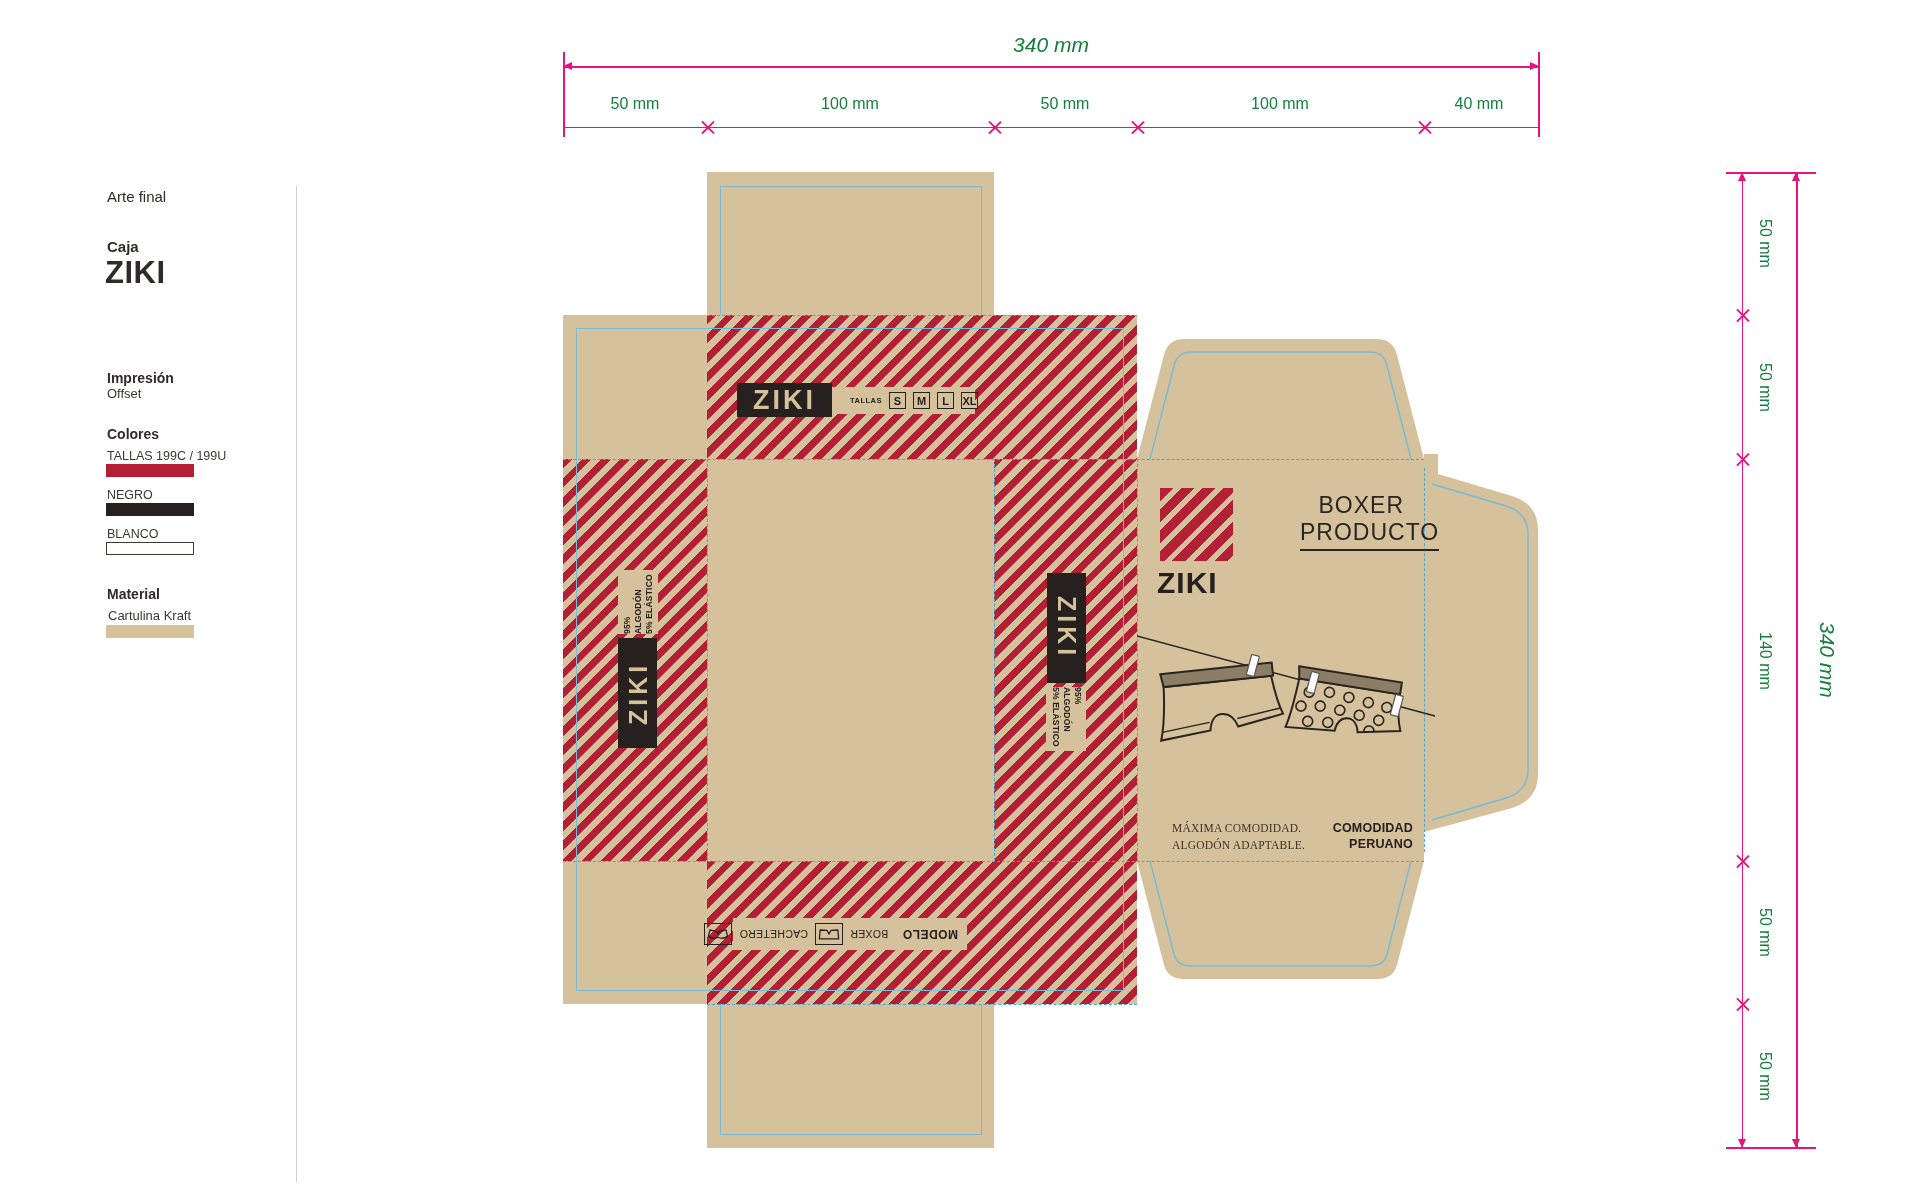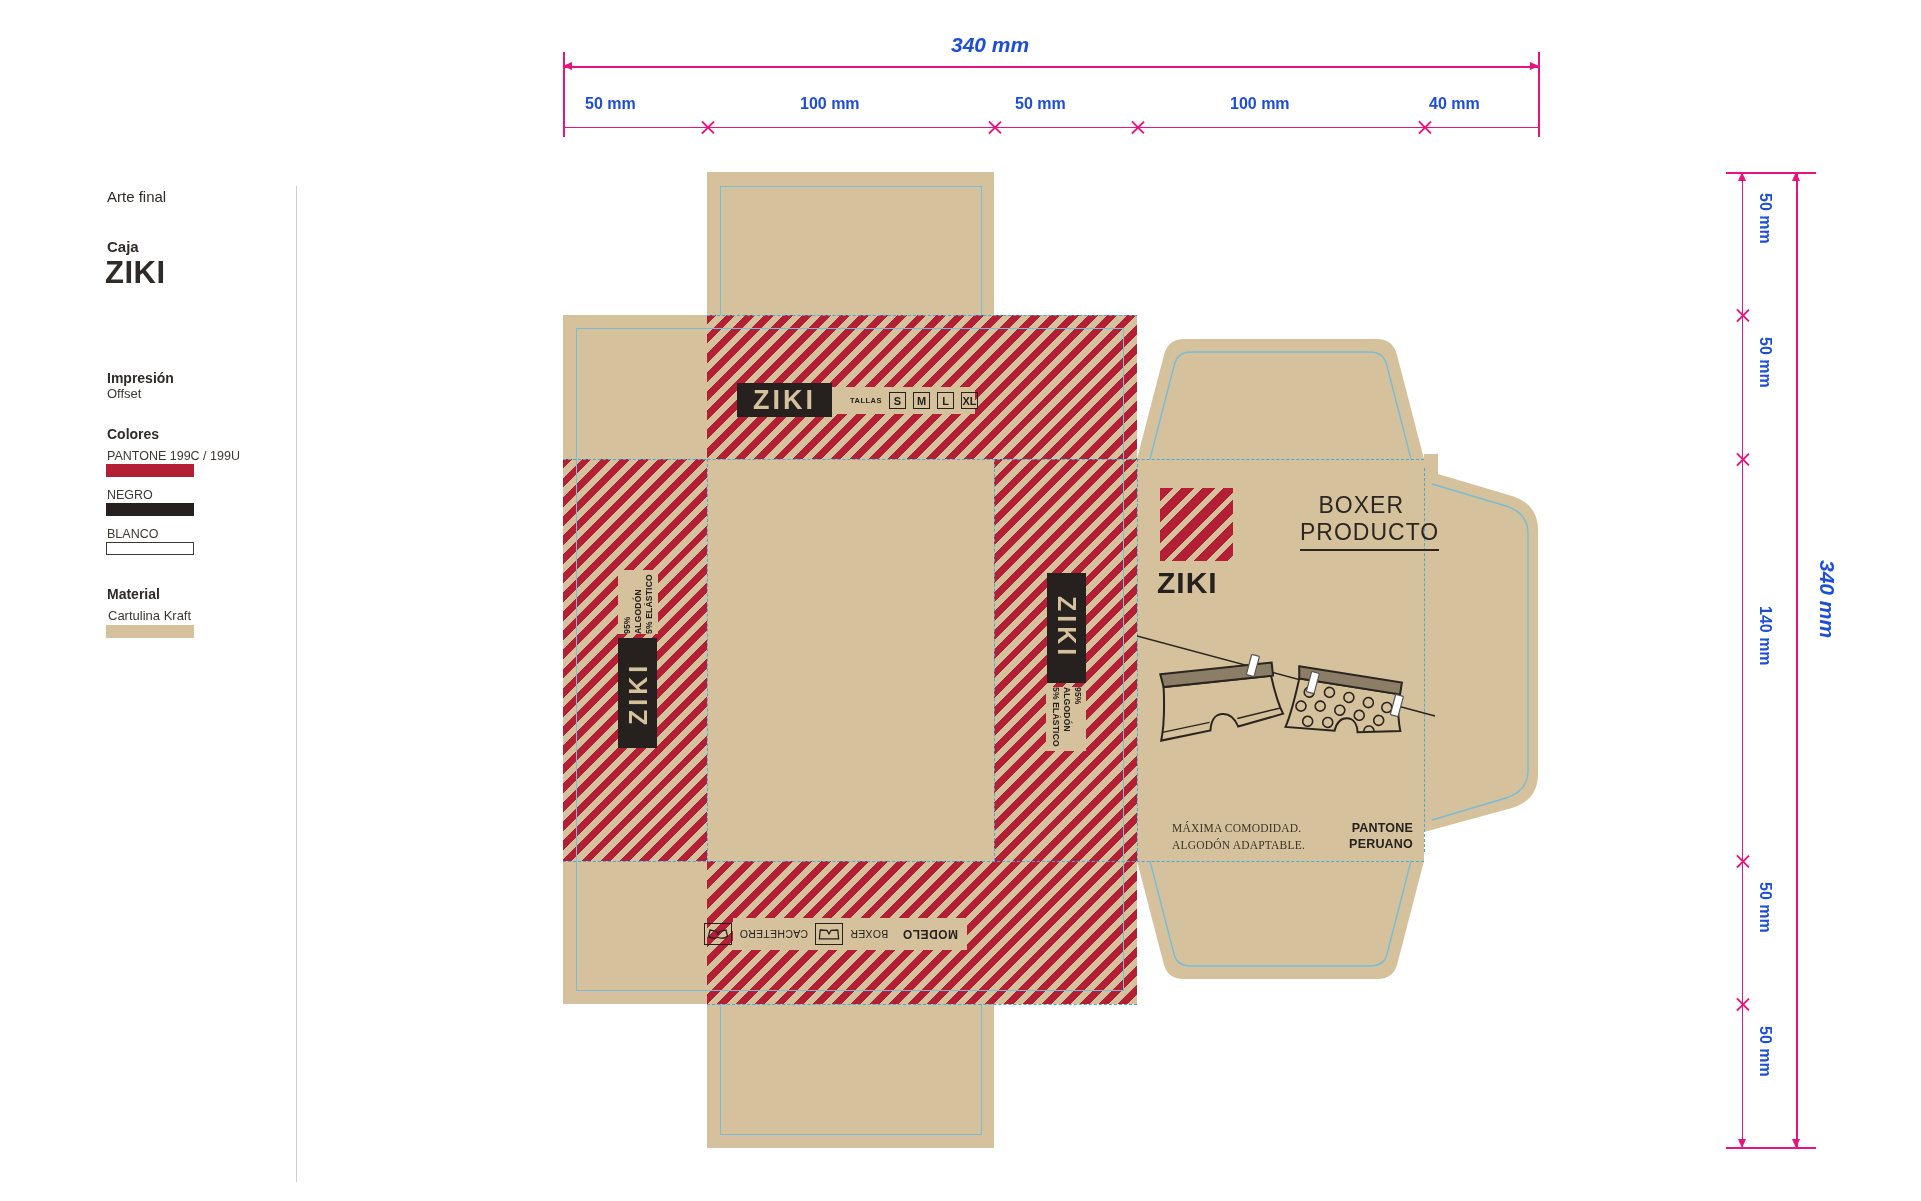--- a/index.html
+++ b/index.html
@@ -53,21 +53,21 @@
 
   
   .front-brand { position:absolute; color:#26211f; font-size:30px; font-weight:bold; letter-spacing:1px; }
   .product-block { position:absolute; text-align:right; color:#2b2622; font-size:23px; letter-spacing:1px; line-height:27px; }
   .product-block .ul { display:inline-block; border-bottom:2.2px solid #2b2622; padding-bottom:3px; }
   .tagline { position:absolute; font-size:11.5px; color:#3b332b; line-height:17px; letter-spacing:.2px; }
   .origin { position:absolute; text-align:right; font-size:12.5px; font-weight:bold; color:#26211f; line-height:16px; letter-spacing:.2px; }
 
   
   .dim { position:absolute; background:#e8137f; }
-  .dim-label { position:absolute; color:#1d4ed8; font-size:16px; font-weight:bold; }
+  .dim-label { position:absolute; color:#15803d; font-size:16px; font-weight:normal; text-align:center; }
   .dim-total { font-size:21px; font-style:italic; }
   .vtext { writing-mode:vertical-rl; }
   .tickx { position:absolute; width:17px; height:17px; }
   .tickx::before, .tickx::after { content:""; position:absolute; left:8px; top:0; width:1.6px; height:17px; background:#e8137f; }
   .tickx::before { transform:rotate(45deg); }
   .tickx::after { transform:rotate(-45deg); }
   .arrow { position:absolute; width:0; height:0; }
   .ar-l { border-top:4.5px solid transparent; border-bottom:4.5px solid transparent; border-right:9px solid #e8137f; }
   .ar-r { border-top:4.5px solid transparent; border-bottom:4.5px solid transparent; border-left:9px solid #e8137f; }
   .ar-u { border-left:4.5px solid transparent; border-right:4.5px solid transparent; border-bottom:9px solid #e8137f; }
@@ -80,21 +80,21 @@
 
   <div class="sb sb-title" style="left:107px; top:188px;">Arte final</div>
   <div class="sb sb-h" style="left:107px; top:238px; font-size:15px;">Caja</div>
   <div class="sb sb-brand" style="left:105px; top:255px;">ZIKI</div>
 
   <div class="sb sb-h" style="left:107px; top:370px;">Impresión</div>
   <div class="sb sb-v" style="left:107px; top:386px;">Offset</div>
 
   <div class="sb sb-h" style="left:107px; top:426px;">Colores</div>
 
-  <div class="sb sb-v" style="left:107px; top:449px; font-size:12.5px;">PANTONE 199C / 199U</div>
+  <div class="sb sb-v" style="left:107px; top:449px; font-size:12.5px;">TALLAS 199C / 199U</div>
   <div class="swatch" style="left: 106px; top: 464px; background: rgb(179, 31, 53);"></div>
 
   <div class="sb sb-v" style="left:107px; top:488px; font-size:12.5px;">NEGRO</div>
   <div class="swatch" style="left: 106px; top: 503px; background: rgb(38, 33, 31);"></div>
 
   <div class="sb sb-v" style="left:107px; top:527px; font-size:12.5px;">BLANCO</div>
   <div class="swatch swatch-bordered" style="left: 106px; top: 542px; background: rgb(255, 255, 255);"></div>
 
   <div class="sb sb-h" style="left:107px; top:586px;">Material</div>
   <div class="sb sb-v" style="left:108px; top:608px;">Cartulina Kraft</div>
@@ -239,21 +239,21 @@
       <rect x="172" y="50" width="8" height="21" rx="1" transform="rotate(15 176 60)"></rect>
       <rect x="256" y="73" width="8" height="21" rx="1" transform="rotate(15 260 83)"></rect>
     </g>
   </svg>
 
   <div class="tagline" style="left:1172px; top:820px;font-family:Liberation Serif, serif;">
     <div>MÁXIMA COMODIDAD.</div>
     <div>ALGODÓN ADAPTABLE.</div>
   </div>
   <div class="origin" style="left:1325px; top:820px; width:88px;">
-    <div>PANTONE</div>
+    <div>COMODIDAD</div>
     <div>PERUANO</div>
   </div>
 
   <div class="dim-label dim-total" style="left:951px; top:33px; width:200px;">340 mm</div>
   <div class="dim" style="left:563px; top:66px; width:976px; height:1.6px;"></div>
   <div class="arrow ar-l" style="left:563px; top:62px;"></div>
   <div class="arrow ar-r" style="left:1530px; top:62px;"></div>
   <div class="dim" style="left:563px; top:52px; width:1.6px; height:85px;"></div>
   <div class="dim" style="left:1538px; top:52px; width:1.6px; height:85px;"></div>
   <div class="dim" style="left:563px; top:127px; width:976px; height:1.4px;"></div>

